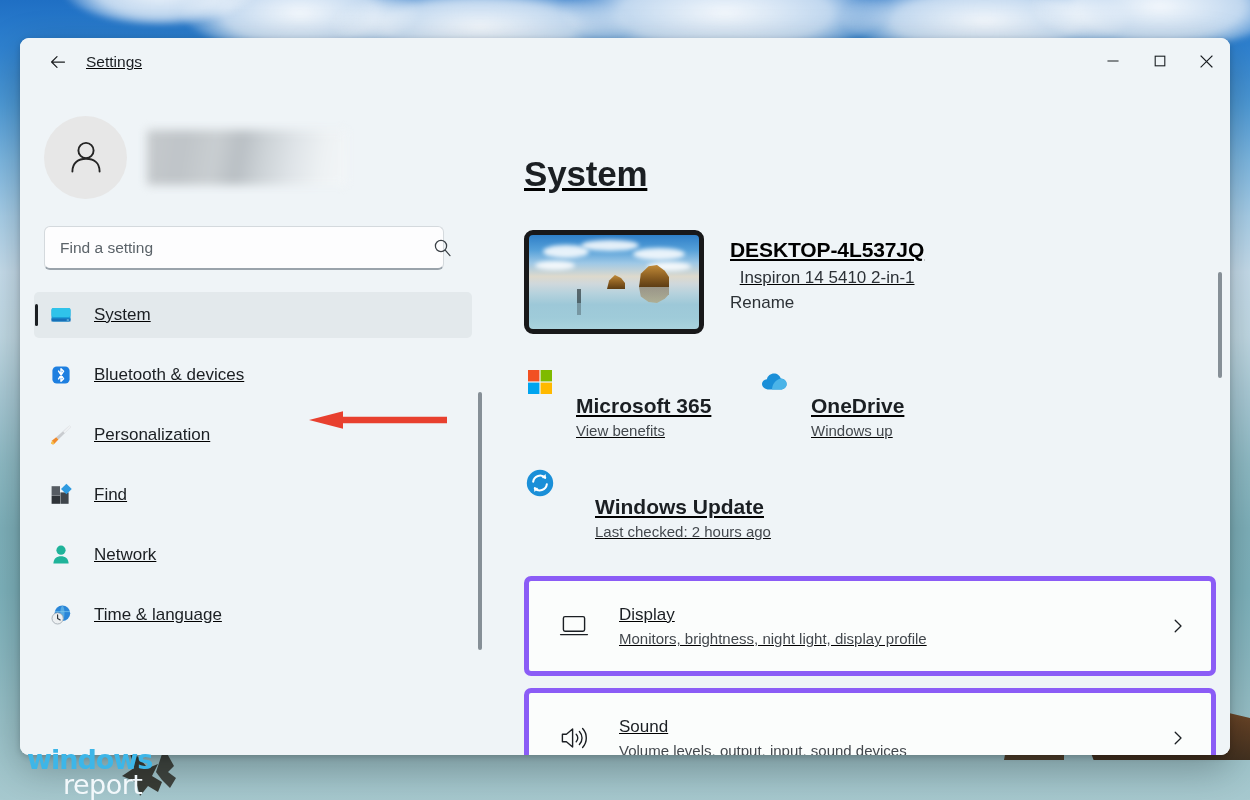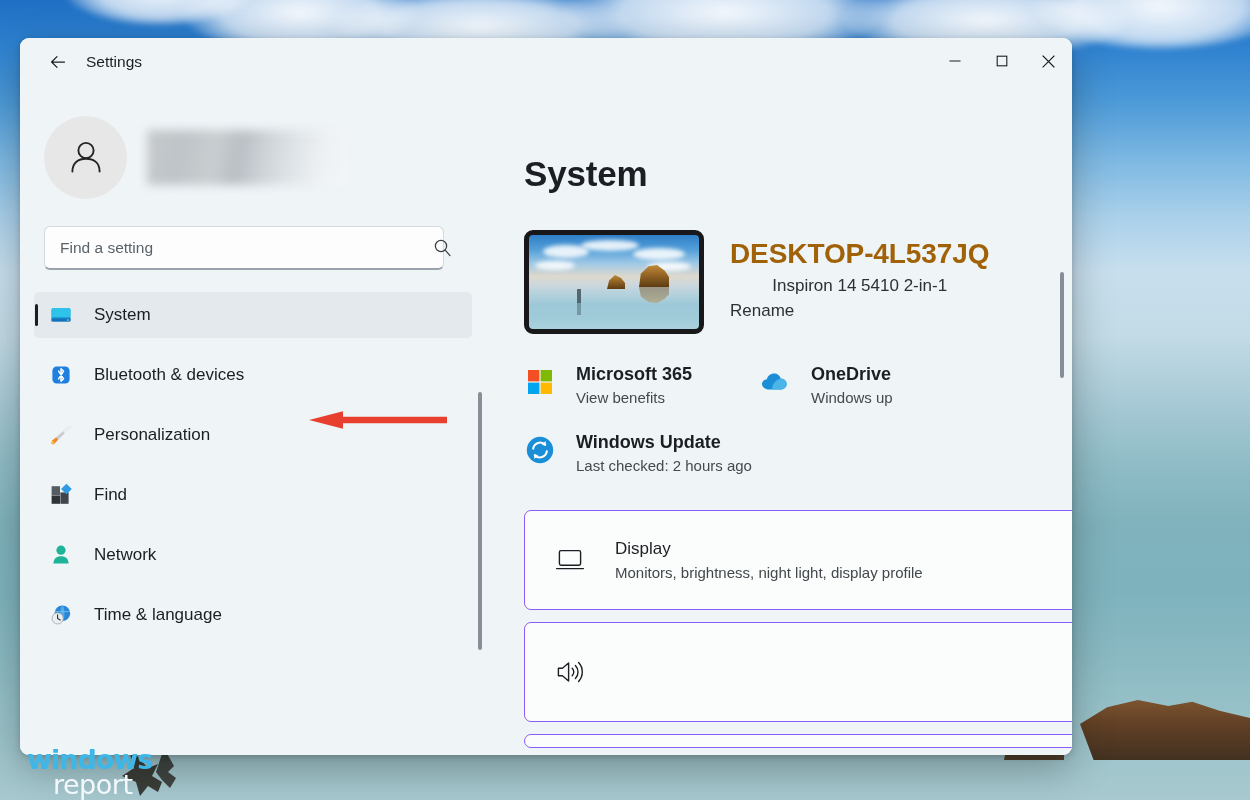--- a/index.html
+++ b/index.html
@@ -83,34 +83,36 @@
     letter-spacing: -1px;
     color: #3db6e8;
   }
   #watermark .wm-bot {
     display: block;
     font-size: 27px;
     font-weight: 400;
     letter-spacing: -.5px;
     color: #f2f8fb;
     margin-left: 26px;
+    text-align: center;
   }
 
   
   #settings-window {
     position: absolute;
     left: 20px;
     top: 38px;
-    width: 1052px;
+    width: 1210px;
     height: 717px;
     background: #eff4f7;
     border-radius: 9px 9px 9px 9px;
     box-shadow: 0 14px 40px rgba(0,0,0,.28), 0 2px 6px rgba(0,0,0,.18);
     overflow: hidden;
     z-index: 20;
+    text-decoration: underline;
   }
 
   
   #titlebar {
     position: relative;
     height: 48px;
     display: flex;
     align-items: center;
     background: #eff4f7;
   }
@@ -295,23 +297,23 @@
   }
   .thumb-rock {
     position: absolute;
     background: linear-gradient(to bottom, #c08a38 0%, #8a5d21 55%, #5d3d14 100%);
   }
   #device-meta {
     margin-left: 26px;
     padding-top: 8px;
   }
   #device-name {
-    font-size: 28px;
+    font-size: 21px;
     font-weight: 700;
-    color: #a16207;
+    color: #000000;
     letter-spacing: -.1px;
   }
   #device-model {
     font-size: 17px;
     color: #2c3136;
     margin-top: 6px;
     text-align: center;
   }
   #rename-link {
     display: inline-block;
@@ -334,40 +336,41 @@
     cursor: pointer;
   }
   .status-icon {
     width: 32px; height: 32px;
     flex: 0 0 32px;
     display: flex; align-items: center; justify-content: center;
     margin-right: 20px;
     margin-top: 2px;
   }
   .status-title {
-    font-size: 18px;
+    font-size: 21px;
     font-weight: 700;
     color: #1b1f23;
+    margin-top: 30px;
   }
   .status-sub {
     font-size: 15px;
     color: #44494e;
     margin-top: 4px;
   }
 
   
   #cards {
     margin-top: 36px;
     width: 692px;
   }
   .card {
     position: relative;
     height: 100px;
     background: #fbfdfc;
-    border: 1px solid #8b5cf6;
+    border: 5px solid #8b5cf6;
     border-radius: 7px;
     display: flex;
     align-items: center;
     padding: 0 24px 0 26px;
     margin-bottom: 12px;
     cursor: pointer;
   }
   .card-icon {
     width: 38px; height: 38px;
     flex: 0 0 38px;
@@ -622,21 +625,21 @@
                 <path d="M20.8 8.6 C24.1 8.8 26.6 11 26.6 14.1 C26.6 17.2 24 19.6 20.6 19.6 L12 19.6
                          C12 14.6 15.8 9.6 20.8 8.6 Z" fill="#4bb4e8"></path>
               </svg>
             </span>
             <div>
               <div class="status-title">OneDrive</div>
               <div class="status-sub">Windows up</div>
             </div>
           </div>
 
-          <div class="status-tile" style="grid-column:1 / span 2;">
+          <div class="status-tile" style="grid-column:1 / span 2;gap:19px;">
             <span class="status-icon">
               <svg width="30" height="30" viewBox="0 0 30 30">
                 <circle cx="15" cy="15" r="13.2" fill="#1a8fd8"></circle>
                 <path d="M8.2 13.6 A7 7 0 0 1 20.2 9.8" fill="none" stroke="#ffffff" stroke-width="2.1" stroke-linecap="round"></path>
                 <path d="M21.8 16.4 A7 7 0 0 1 9.8 20.2" fill="none" stroke="#ffffff" stroke-width="2.1" stroke-linecap="round"></path>
                 <path d="M20.6 6.1 L21 10.4 L16.7 10.0 Z" fill="#ffffff"></path>
                 <path d="M9.4 23.9 L9 19.6 L13.3 20.0 Z" fill="#ffffff"></path>
               </svg>
             </span>
             <div>
@@ -668,20 +671,24 @@
 
           <div class="card">
             <span class="card-icon">
               <svg width="30" height="30" viewBox="0 0 30 30">
                 <path d="M3.4 11.2 H7.4 L13.6 6 V24 L7.4 18.8 H3.4 Z" fill="none" stroke="currentColor" stroke-width="1.4" stroke-linejoin="round"></path>
                 <path d="M17.2 11.2 A5.4 5.4 0 0 1 17.2 18.8" fill="none" stroke="currentColor" stroke-width="1.4" stroke-linecap="round"></path>
                 <path d="M20.4 8.4 A9.6 9.6 0 0 1 20.4 21.6" fill="none" stroke="currentColor" stroke-width="1.4" stroke-linecap="round"></path>
                 <path d="M23.6 5.6 A13.8 13.8 0 0 1 23.6 24.4" fill="none" stroke="currentColor" stroke-width="1.4" stroke-linecap="round"></path>
               </svg>
             </span>
+            <div>
+              <div class="card-title">Sound</div>
+              <div class="card-sub">Volume levels, output, input, sound devices</div>
+            </div>
             <span class="card-chevron">
               <svg width="18" height="18" viewBox="0 0 18 18">
                 <path d="M6.2 3.2 L12 9 L6.2 14.8" fill="none" stroke="currentColor" stroke-width="1.3" stroke-linecap="round" stroke-linejoin="round"></path>
               </svg>
             </span>
           </div>
 
           <div class="card partial"></div>
         </div>
 

